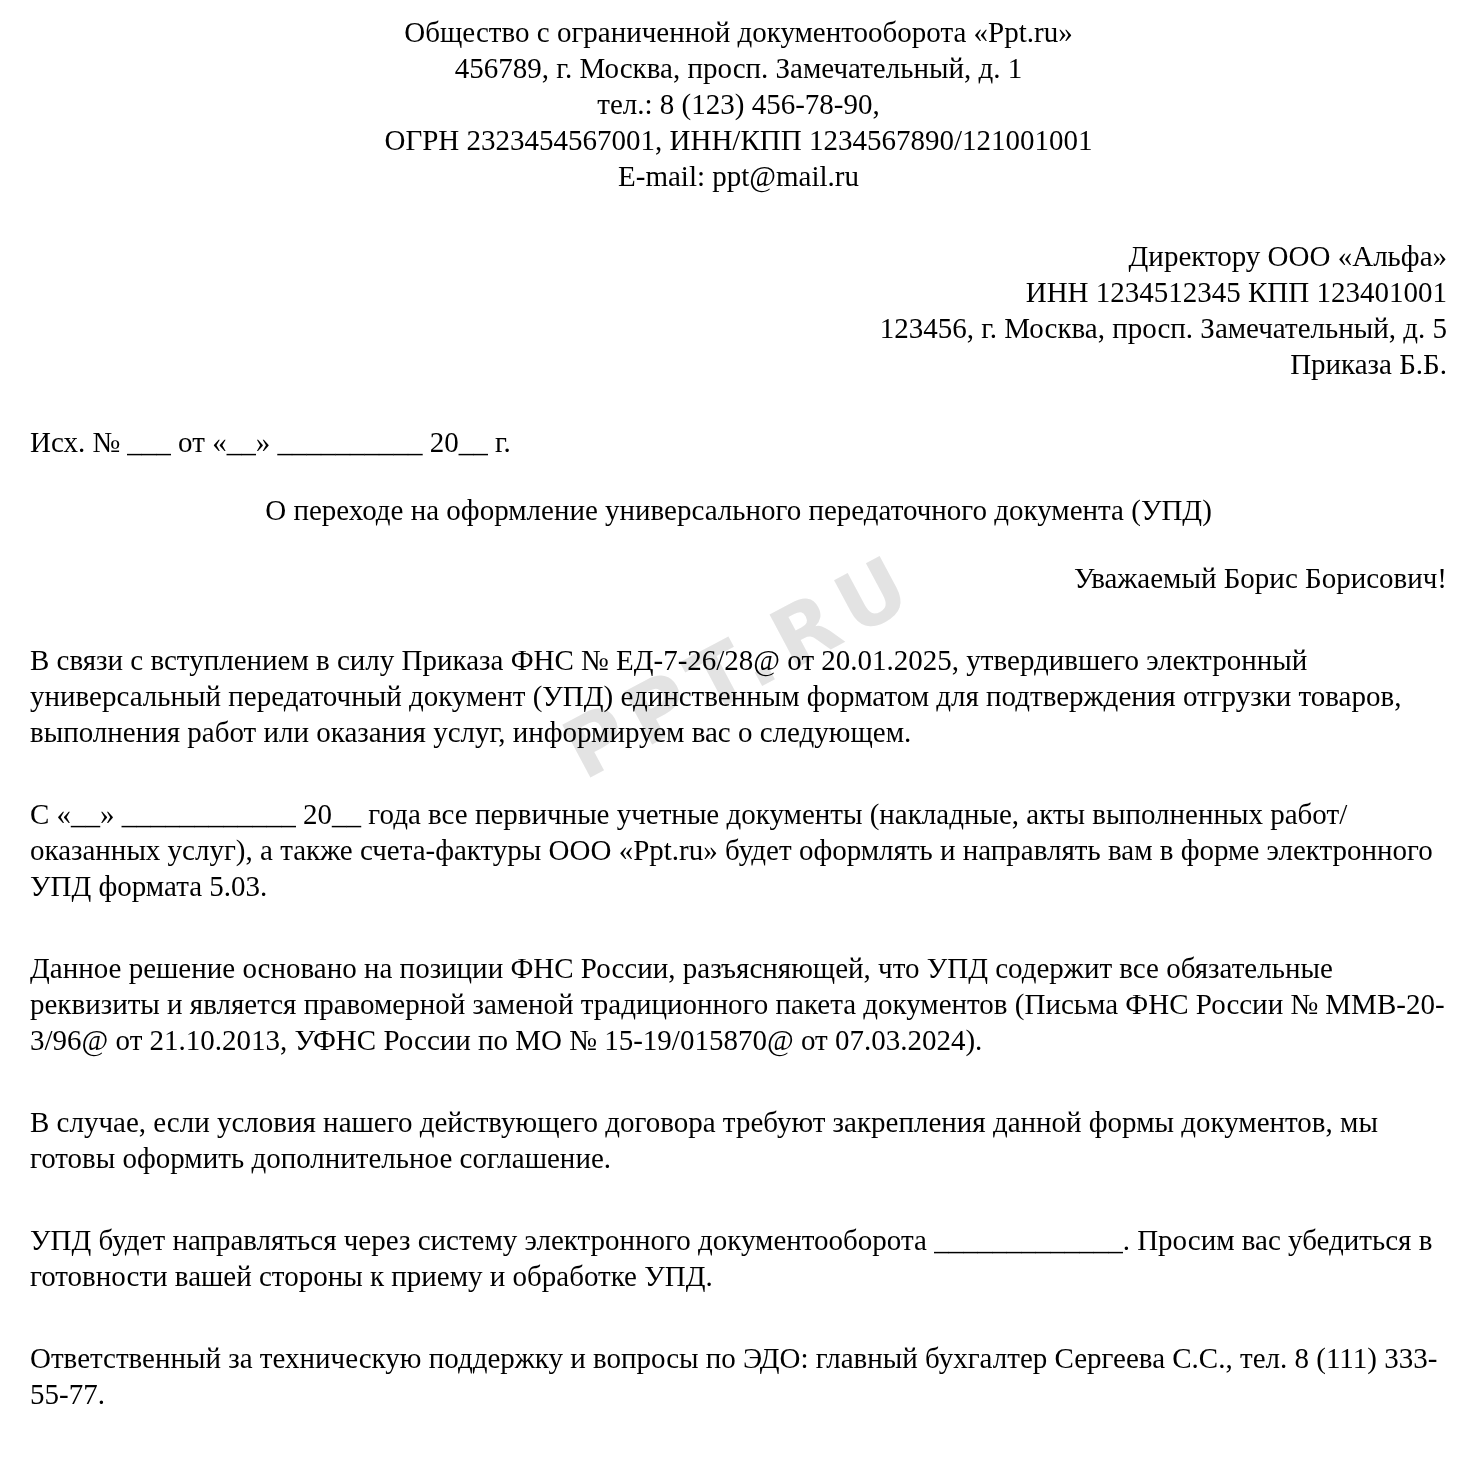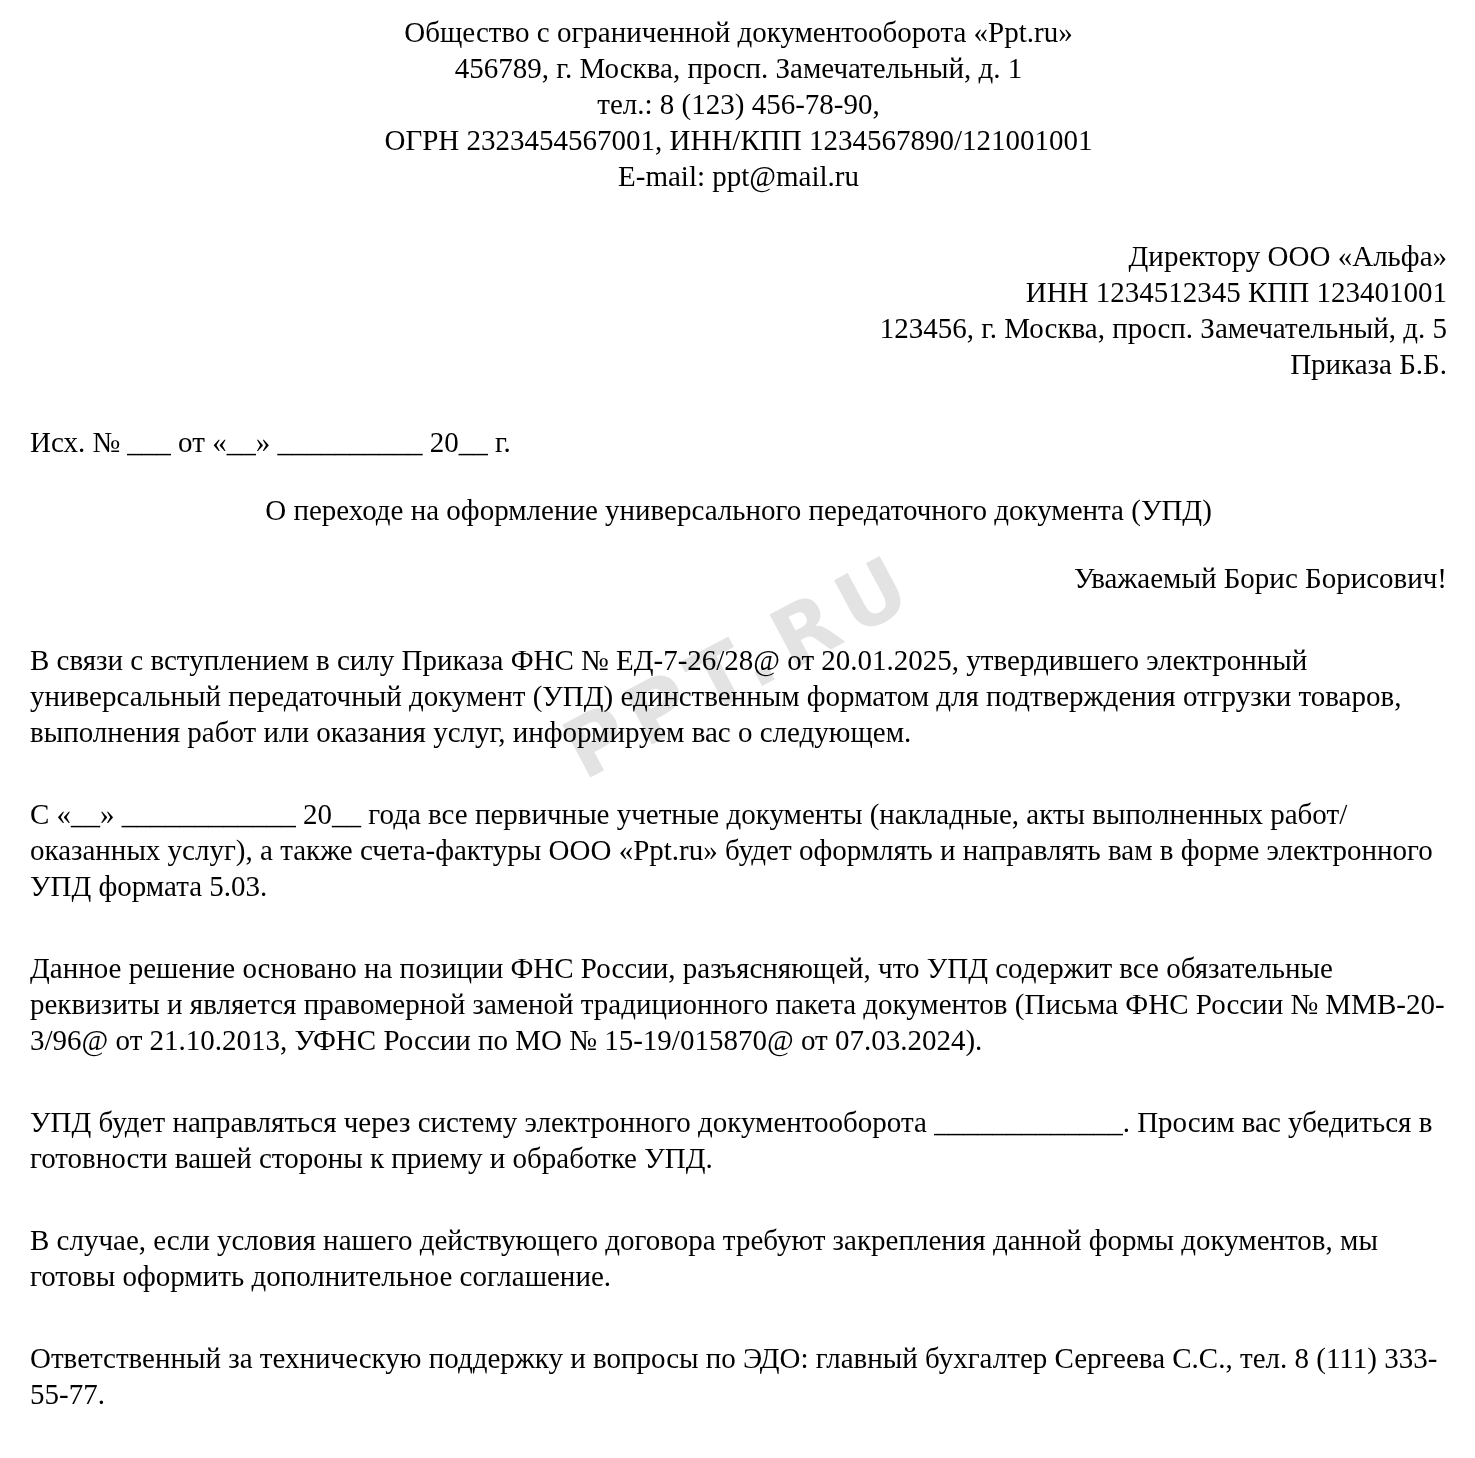--- a/index.html
+++ b/index.html
@@ -100,22 +100,22 @@
 
     <div class="ref-line">Исх. № ___ от «__» __________ 20__ г.</div>
 
     <div class="subject-line">О переходе на оформление универсального передаточного документа (УПД)</div>
 
     <div class="salutation">Уважаемый Борис Борисович!</div>
 
     <p class="para">В связи с вступлением в силу Приказа ФНС № ЕД-7-26/28@ от 20.01.2025, утвердившего электронный универсальный передаточный документ (УПД) единственным форматом для подтверждения отгрузки товаров, выполнения работ или оказания услуг, информируем вас о следующем.</p>
     <p class="para">С «__» ____________ 20__ года все первичные учетные документы (накладные, акты выполненных работ/оказанных услуг), а также счета-фактуры ООО «Ppt.ru» будет оформлять и направлять вам в форме электронного УПД формата 5.03.</p>
     <p class="para">Данное решение основано на позиции ФНС России, разъясняющей, что УПД содержит все обязательные реквизиты и является правомерной заменой традиционного пакета документов (Письма ФНС России № ММВ-20-3/96@ от 21.10.2013, УФНС России по МО № 15-19/015870@ от 07.03.2024).</p>
+    <p class="para">В случае, если условия нашего действующего договора требуют закрепления данной формы документов, мы готовы оформить дополнительное соглашение.</p>
     <p class="para">УПД будет направляться через систему электронного документооборота _____________. Просим вас убедиться в готовности вашей стороны к приему и обработке УПД.</p>
-    <p class="para">В случае, если условия нашего действующего договора требуют закрепления данной формы документов, мы готовы оформить дополнительное соглашение.</p>
     <p class="para">Ответственный за техническую поддержку и вопросы по ЭДО: главный бухгалтер Сергеева С.С., тел. 8 (111) 333-55-77.</p>
 
     <div class="signature-row">
       <span class="sig-position">Генеральный директор</span>
       <span class="sig-script">Петров</span>
       <span class="sig-name">Петров П.П.</span>
     </div>
 
   </div>
 </div>

